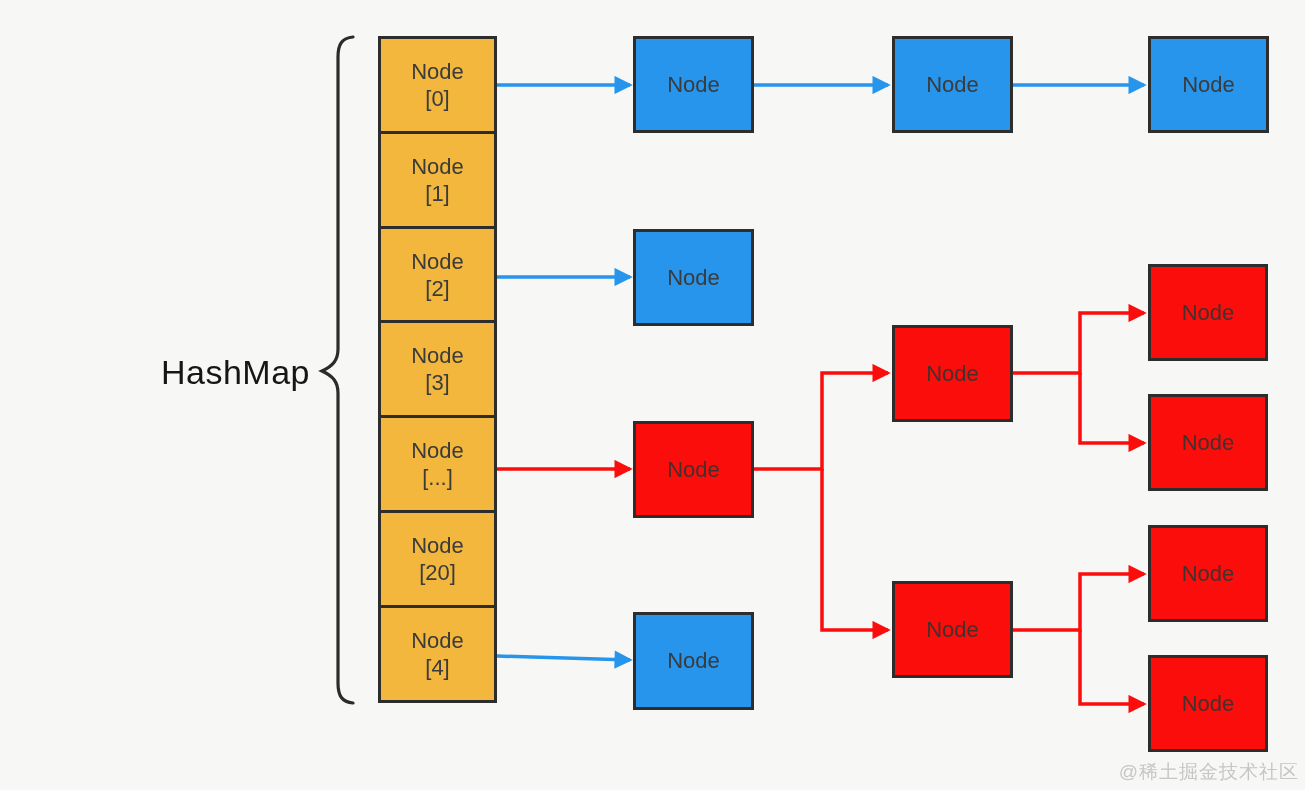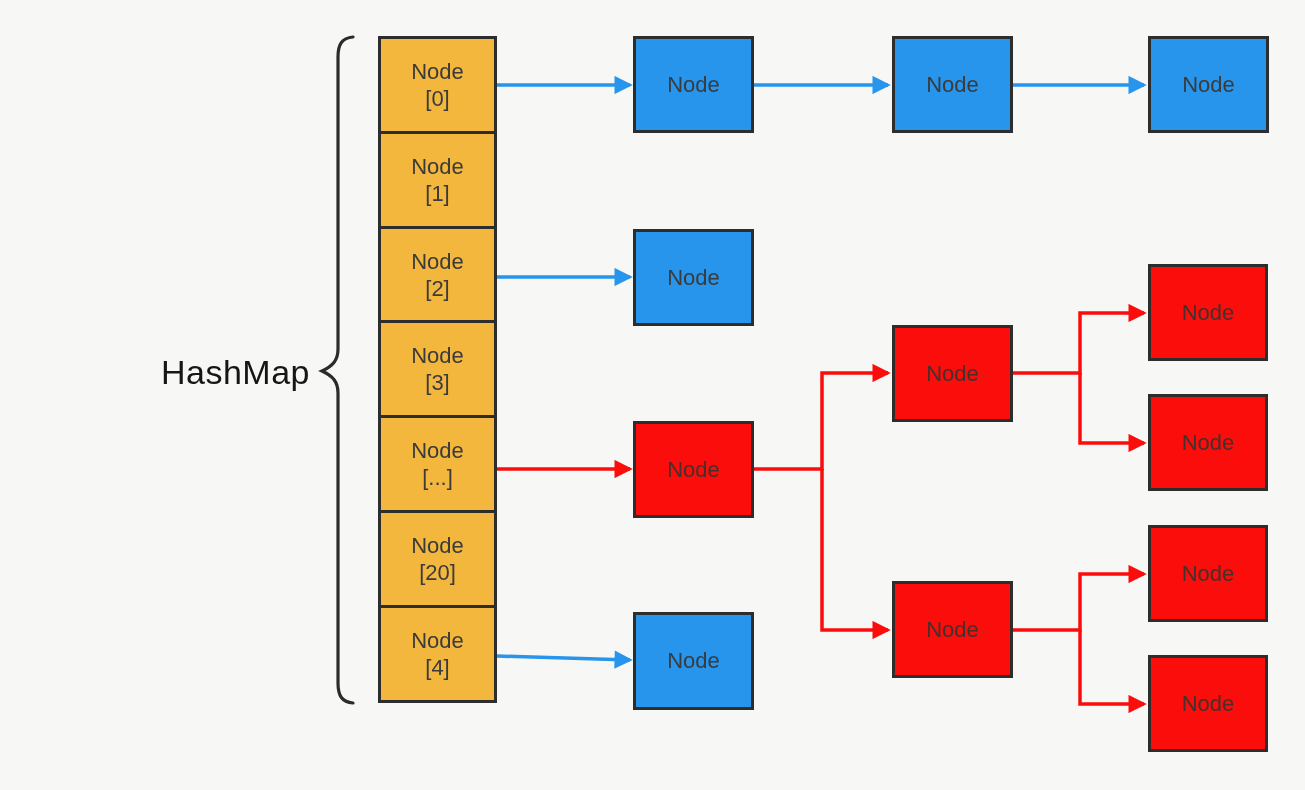--- a/index.html
+++ b/index.html
@@ -122,14 +122,15 @@
   <div class="nodebox red" style="left:633px;top:421px;">Node</div>
   <div class="nodebox red" style="left:892px;top:325px;">Node</div>
   <div class="nodebox red" style="left:892px;top:581px;">Node</div>
   <div class="nodebox red" style="left:1148px;top:264px;width:120px;">Node</div>
   <div class="nodebox red" style="left:1148px;top:394px;width:120px;">Node</div>
   <div class="nodebox red" style="left:1148px;top:525px;width:120px;">Node</div>
   <div class="nodebox red" style="left:1148px;top:655px;width:120px;">Node</div>
 
   <div class="nodebox blue" style="left:633px;top:612px;height:98px;">Node</div>
 
+  <div class="watermark">@稀土掘金技术社区</div>
 
 </div>
 
 </body></html>

